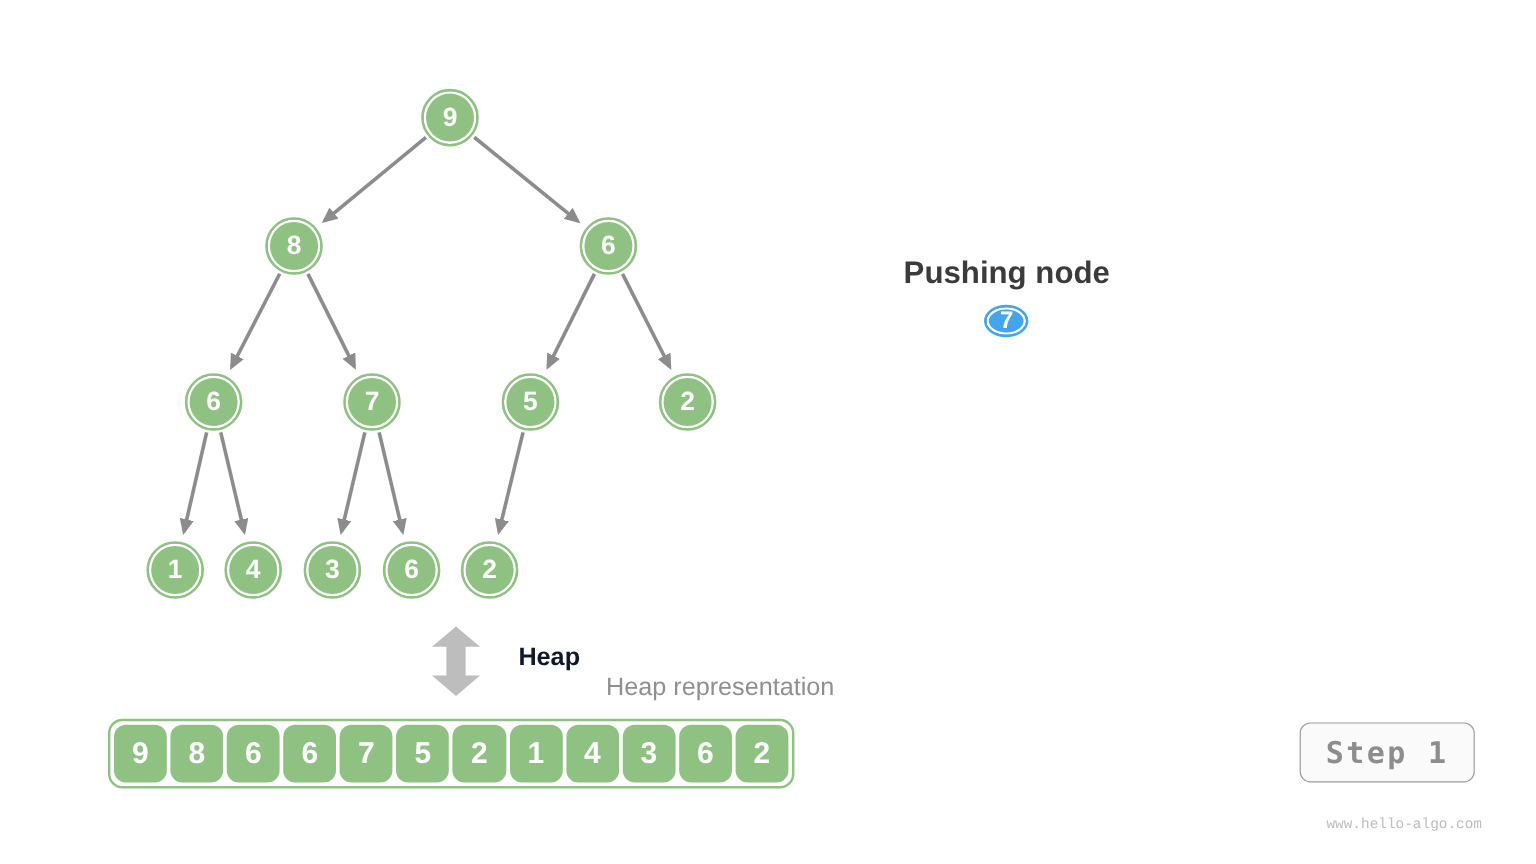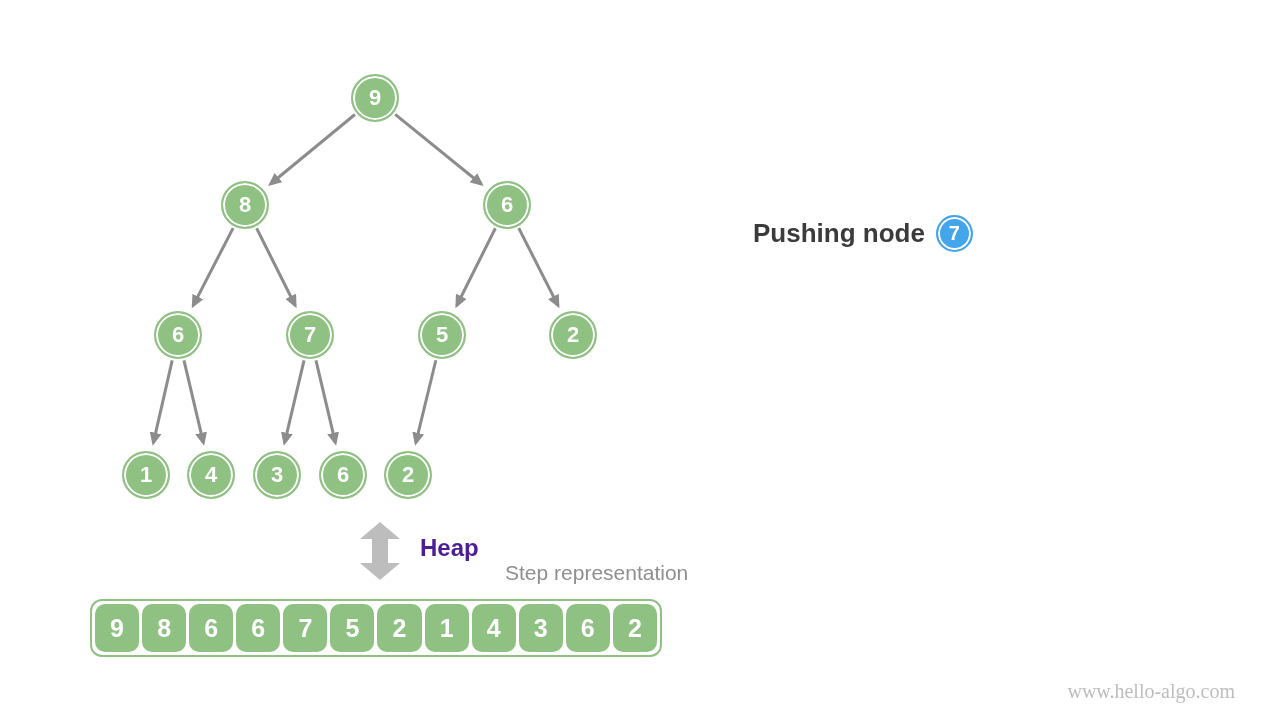--- a/index.html
+++ b/index.html
@@ -14,34 +14,34 @@
     background:#8FC183;border:2px solid #8FC183;box-sizing:border-box;
     box-shadow:inset 0 0 0 2px #ffffff;
     display:flex;align-items:center;justify-content:center;
     color:#ffffff;font-size:22px;font-weight:bold;
     transform:translate(-50%,-50%);
   }
   
   .caption{
     position:absolute;left:753px;top:212px;height:42px;
     display:flex;align-items:center;gap:11px;
-    color:#3B3B3B;font-size:26px;font-weight:bold;white-space:nowrap;
+    color:#3B3B3B;font-size:26px;font-weight:bold;white-space:nowrap;flex-direction:column;
   }
   .caption .blue-node{
     width:37px;height:37px;border-radius:50%;
     background:#45A5EA;border:2px solid #45A5EA;box-sizing:border-box;
     box-shadow:inset 0 0 0 2px #ffffff;
     display:flex;align-items:center;justify-content:center;
     color:#ffffff;font-size:20px;font-weight:bold;
   }
   
   .double-arrow{position:absolute;left:360px;top:522px;}
   .heap-label{
-    position:absolute;left:420px;top:548px;transform:translateY(-50%);
-    color:#4c1d95;font-size:24px;font-weight:bold;
+    position:absolute;left:432px;top:548px;transform:translateY(-50%);
+    color:#0f172a;font-size:21px;font-weight:bold;
   }
   .rep-label{position:absolute;color:#8F8F8F;font-size:21px;transform:translateY(-50%);}
   .rep-tree{left:508px;top:528px;}
   .rep-array{left:505px;top:573px;}
   
   .heap-array{
     position:absolute;left:90px;top:599px;width:572px;height:58px;box-sizing:border-box;
     border:2px solid #8FC183;border-radius:12px;background:#ffffff;
     padding:3px;display:flex;gap:3px;
   }
@@ -53,21 +53,21 @@
   
   .step-badge{
     position:absolute;left:1083px;top:602px;width:146px;height:50px;box-sizing:border-box;
     border:1.5px solid #9E9E9E;border-radius:9px;background:#FAFAFA;
     display:flex;align-items:center;justify-content:center;
     color:#8D8D8D;font-size:25px;font-weight:bold;
     font-family:"DejaVu Sans Mono", monospace;letter-spacing:2px;
   }
   .watermark{
     position:absolute;right:45px;top:680px;
-    color:#BDBDBD;font-size:20px;font-family:Liberation Serif, serif;
+    color:#BDBDBD;font-size:12px;font-family:Liberation Mono, monospace;
   }
 </style>
 </head>
 <body>
 
 <div class="stage">
 
   <svg id="edge-svg">
     <defs>
       <marker id="arrow" markerWidth="4.6" markerHeight="4" refX="3.4" refY="2" orient="auto" markerUnits="strokeWidth">
@@ -108,33 +108,34 @@
     <span>Pushing node</span>
     <span class="blue-node">
       <span>7</span>
     </span>
   </div>
 
   <svg class="double-arrow" width="40" height="58">
     <path d="M20 0 L40 17 L28 17 L28 41 L40 41 L20 58 L0 41 L12 41 L12 17 L0 17 Z" fill="#BDBDBD"></path>
   </svg>
   <div class="heap-label">Heap</div>
-  <div class="rep-label rep-array">Step representation</div>
+  <div class="rep-label rep-array">Heap representation</div>
 
   <div class="heap-array" id="heap-array">
       <div class="array-cell">9</div>
       <div class="array-cell">8</div>
       <div class="array-cell">6</div>
       <div class="array-cell">6</div>
       <div class="array-cell">7</div>
       <div class="array-cell">5</div>
       <div class="array-cell">2</div>
       <div class="array-cell">1</div>
       <div class="array-cell">4</div>
       <div class="array-cell">3</div>
       <div class="array-cell">6</div>
       <div class="array-cell">2</div>
     </div>
 
+  <div class="step-badge">Step 1</div>
 
   <div class="watermark">www.hello-algo.com</div>
 
 </div>
 
 </body></html>

